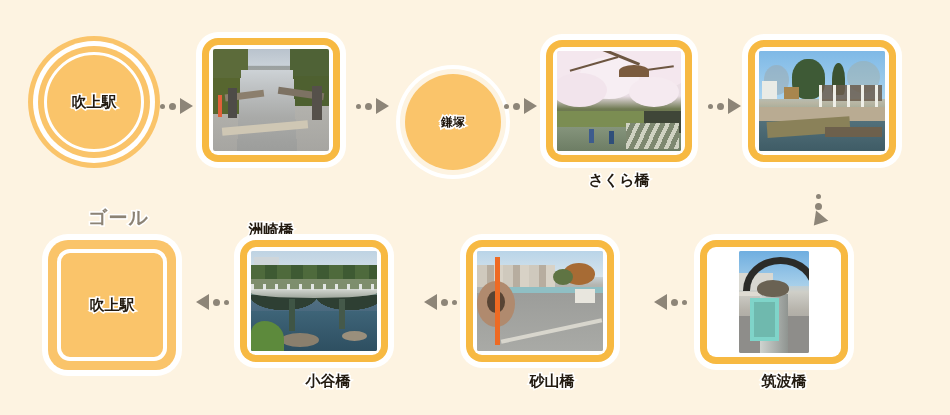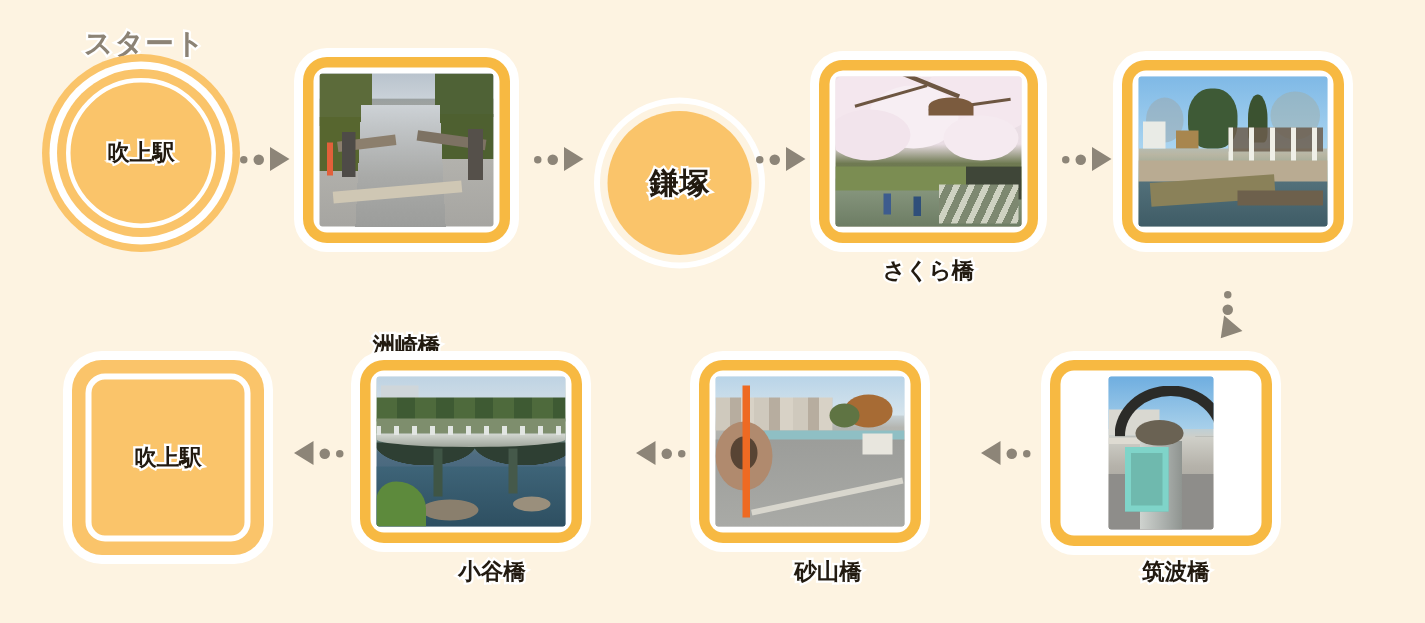--- a/index.html
+++ b/index.html
@@ -71,21 +71,21 @@
   .plaza-node {
     position: absolute;
     left: 405px;
     top: 74px;
     width: 96px;
     height: 96px;
     border-radius: 50%;
     background: #fac46a;
     box-shadow: 0 0 0 5px #fdf3e1, 0 0 0 9px #ffffff;
   }
-  .plaza-node .node-text { font-size: 20px; }
+  .plaza-node .node-text { font-size: 12px; }
 
   
   .goal-node {
     position: absolute;
     left: 48px;
     top: 240px;
     width: 128px;
     height: 130px;
     border-radius: 20px;
     background: #fac46a;
@@ -308,21 +308,20 @@
   .p-kotani .rocks2 { position:absolute; right:8%; bottom:10%; width:20%; height:10%;
       background:#9a8f7c; border-radius:50%; }
   .p-kotani .bush { position:absolute; left:0; bottom:0; width:26%; height:30%;
       background:#5d8a3c; border-radius:40% 60% 0 0; }
 </style>
 </head>
 <body>
 
 <div id="stage">
 
-  <div class="section-label" style="left:56px; top:16px;">スタート</div>
 
   <div class="start-node">
     <div class="inner-ring"></div>
     <div class="node-text">吹上駅</div>
   </div>
 
   <div class="arrow right" style="left:160px; top:98px;">
     <span class="dot d1"></span>
     <span class="dot d2"></span>
     <span class="tri"></span>
@@ -487,19 +486,20 @@
     </div>
   </div>
   <div class="card-label" style="left:328px; top:372px;">小谷橋</div>
 
   <div class="arrow left" style="left:196px; top:294px;">
     <span class="tri"></span>
     <span class="dot d2"></span>
     <span class="dot d1"></span>
   </div>
 
+  <div class="section-label" style="left:88px; top:205px;">ゴール</div>
 
   <div class="goal-node">
     <div class="inner-ring"></div>
     <div class="node-text">吹上駅</div>
   </div>
 
 </div>
 
 </body></html>

